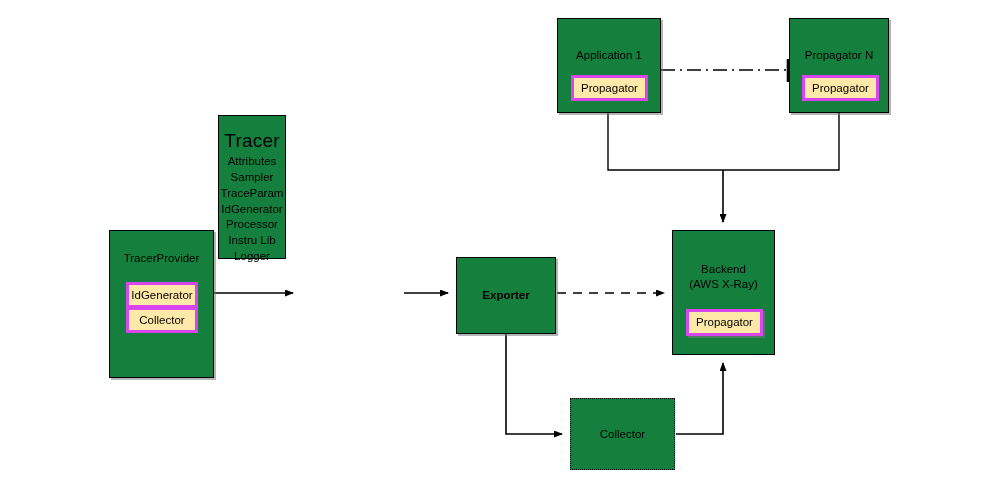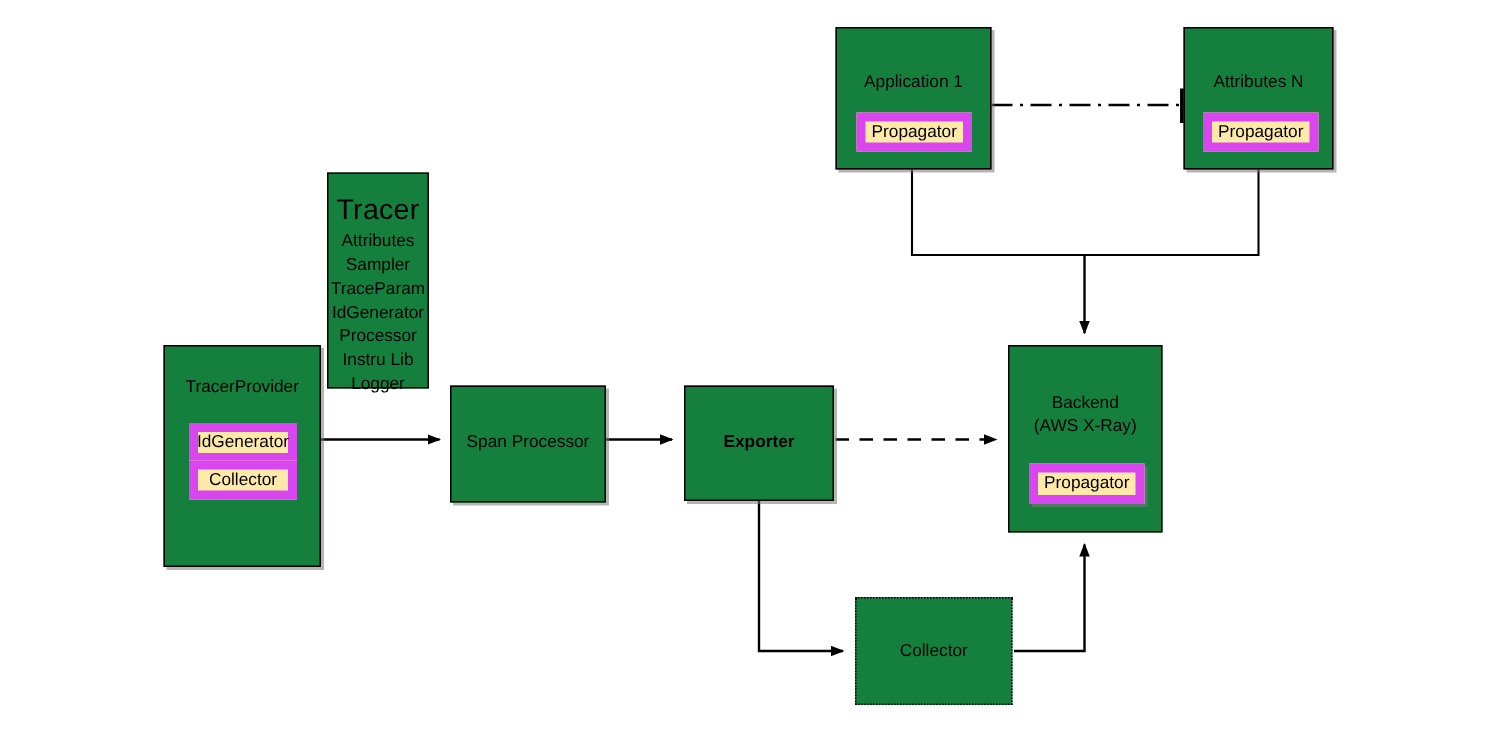--- a/index.html
+++ b/index.html
@@ -34,21 +34,21 @@
     text-align: center;
     white-space: pre-line;
   }
   .dotted {
     border: 1px dotted #000000;
   }
   .chip {
     position: absolute;
     box-sizing: border-box;
     background: #ffe9a8;
-    border: 6px solid #d946ef;
+    border: 3px solid #d946ef;
     font-size: 11.5px;
     text-align: center;
     color: #000000;
     display: flex;
     align-items: center;
     justify-content: center;
   }
   .tracer-title {
     font-size: 19px;
     letter-spacing: .2px;
@@ -130,23 +130,20 @@
     <div class="title tracer-title" style="top:13px;">Tracer</div>
     <div class="title tracer-list" style="top:38px;">Attributes
 Sampler
 TraceParam
 IdGenerator
 Processor
 Instru Lib
 Logger</div>
   </div>
 
-  <div class="node shadow" style="left:300px; top:257px; width:104px; height:78px;">
-    <div class="title" style="top:30px;">Span Processor</div>
-  </div>
 
   <div class="node shadow" style="left:456px; top:257px; width:100px; height:77px;">
     <div class="title" style="top:30px;font-weight:bold;">Exporter</div>
   </div>
 
   <div class="node dotted" style="left:570px; top:398px; width:105px; height:72px;">
     <div class="title" style="top:28px;">Collector</div>
   </div>
 
   <div class="node" style="left:672px; top:230px; width:103px; height:125px;">
@@ -158,19 +155,19 @@
   </div>
 
   <div class="node shadow" style="left:557px; top:18px; width:104px; height:95px;">
     <div class="title" style="top:29px;">Application 1</div>
     <div class="chip" style="left:13px; top:56px; width:77px; height:26px;">
       <span>Propagator</span>
     </div>
   </div>
 
   <div class="node shadow" style="left:789px; top:18px; width:100px; height:95px;">
-    <div class="title" style="top:29px;">Attributes N</div>
+    <div class="title" style="top:29px;">Propagator N</div>
     <div class="chip" style="left:12px; top:56px; width:77px; height:26px;">
       <span>Propagator</span>
     </div>
   </div>
 
 </div>
 
 </body></html>

